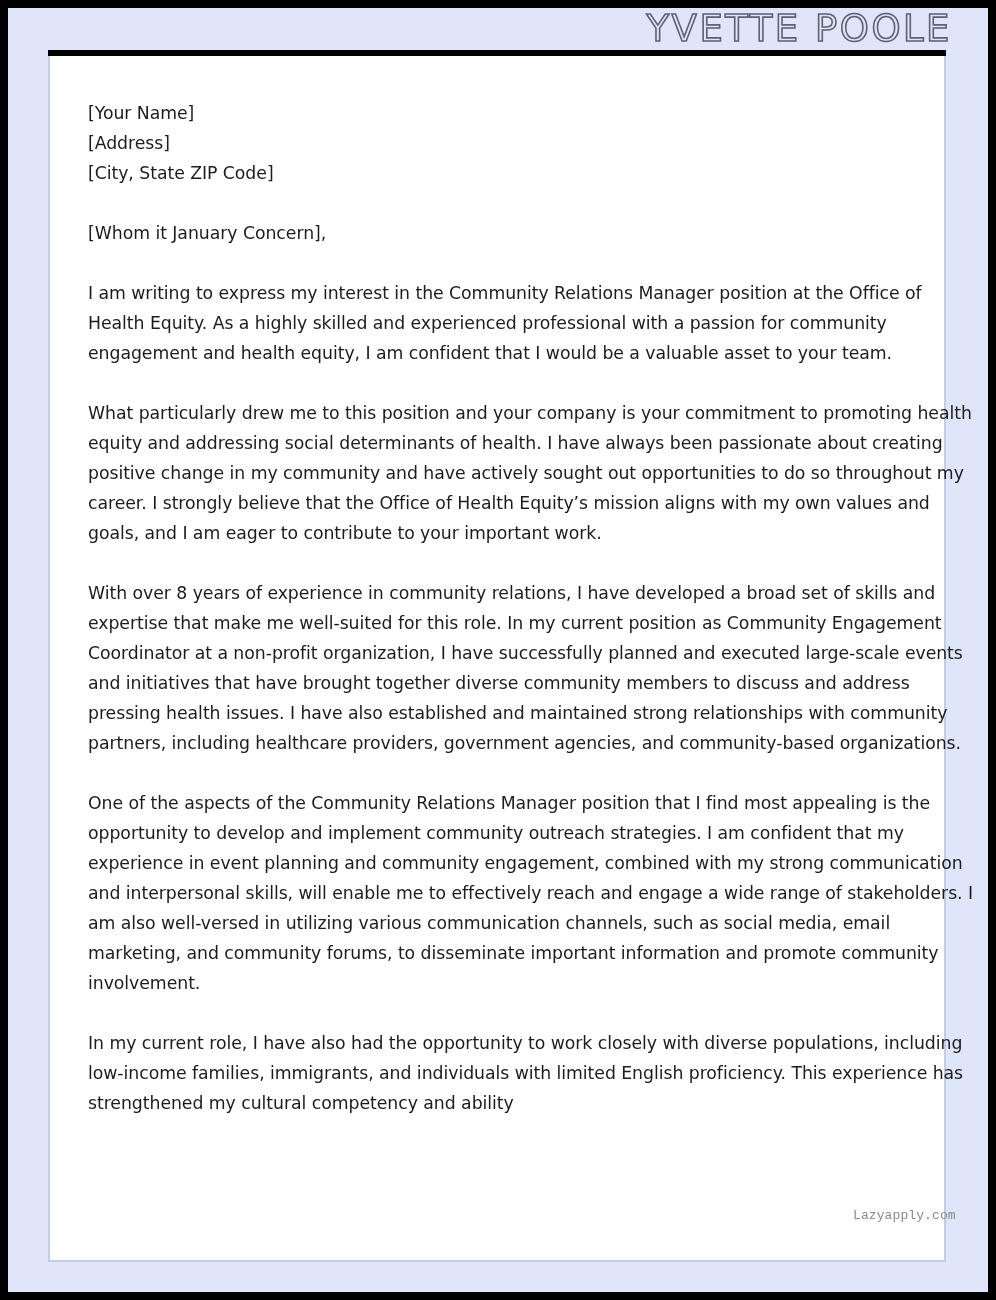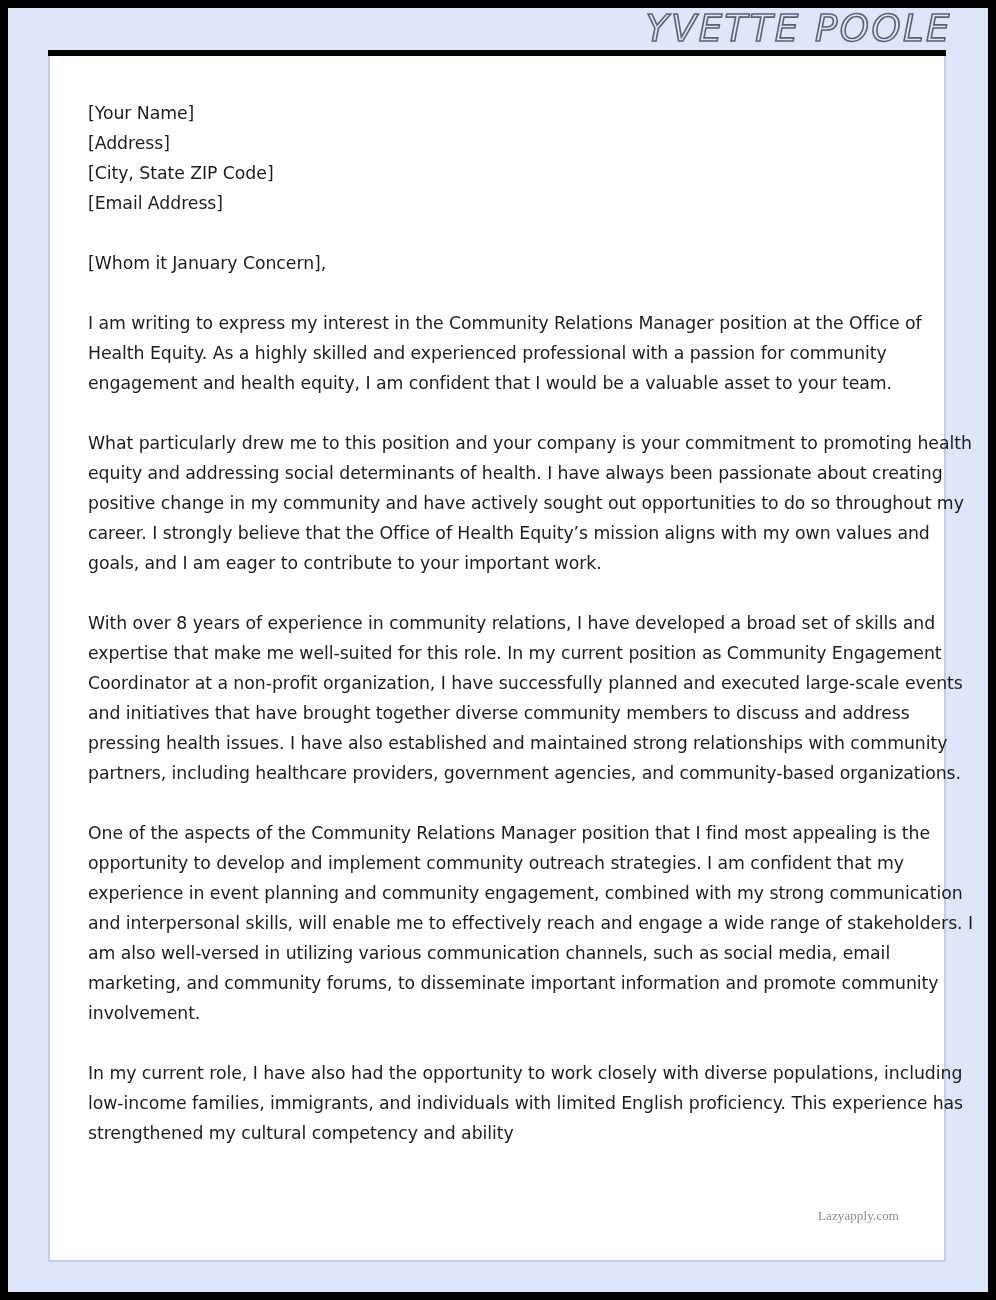--- a/index.html
+++ b/index.html
@@ -42,21 +42,20 @@
     font-family:"DejaVu Sans", sans-serif;
     font-size:37px;
     font-weight:400;
     letter-spacing:2.5px;
     line-height:1;
     color:#dfe6fa;
     -webkit-text-stroke:1.6px #5b6272;
     text-shadow:0 0 0 #dfe6fa;
     white-space:nowrap;
     padding-bottom:2px;
-    font-style:italic;
   }
 
   
   .header-rule{
     position:absolute;
     top:42px; left:40px;
     width:898px; height:6px;
     background:#000;
   }
 
@@ -89,22 +88,22 @@
   .address-line{ display:block; white-space:pre; }
 
   .salutation{ margin-bottom:30px; }
 
   .letter-para{ margin-bottom:30px; text-align:left; }
   .letter-para:last-child{ margin-bottom:0; }
 
   
   .watermark{
     position:absolute;
-    top:1200px; left:810px;
-    font-family:Liberation Serif, serif;
+    top:1200px; left:845px;
+    font-family:Liberation Mono, monospace;
     font-size:13px;
     color:#8a8a8a;
     letter-spacing:0.1px;
     white-space:nowrap;
     z-index:5;
   }
 </style>
 </head>
 <body>
 
@@ -118,21 +117,20 @@
     <div class="header-rule"></div>
 
     <div class="letter-sheet"></div>
 
     <div class="letter-body">
 
       <div class="address-block">
         <span class="address-line">[Your Name]</span>
         <span class="address-line">[Address]</span>
         <span class="address-line">[City, State ZIP Code]</span>
-        <span class="address-line">[Email Address]</span>
       </div>
 
       <div class="salutation">[Whom it January Concern],</div>
 
       <p class="letter-para">I am writing to express my interest in the Community Relations Manager position at the Office of Health Equity. As a highly skilled and experienced professional with a passion for community engagement and health equity, I am confident that I would be a valuable asset to your team.</p>
       <p class="letter-para">What particularly drew me to this position and your company is your commitment to promoting health equity and addressing social determinants of health. I have always been passionate about creating positive change in my community and have actively sought out opportunities to do so throughout my career. I strongly believe that the Office of Health Equity’s mission aligns with my own values and goals, and I am eager to contribute to your important work.</p>
       <p class="letter-para">With over 8 years of experience in community relations, I have developed a broad set of skills and expertise that make me well-suited for this role. In my current position as Community Engagement Coordinator at a non-profit organization, I have successfully planned and executed large-scale events and initiatives that have brought together diverse community members to discuss and address pressing health issues. I have also established and maintained strong relationships with community partners, including healthcare providers, government agencies, and community-based organizations.</p>
       <p class="letter-para">One of the aspects of the Community Relations Manager position that I find most appealing is the opportunity to develop and implement community outreach strategies. I am confident that my experience in event planning and community engagement, combined with my strong communication and interpersonal skills, will enable me to effectively reach and engage a wide range of stakeholders. I am also well-versed in utilizing various communication channels, such as social media, email marketing, and community forums, to disseminate important information and promote community involvement.</p>
       <p class="letter-para">In my current role, I have also had the opportunity to work closely with diverse populations, including low-income families, immigrants, and individuals with limited English proficiency. This experience has strengthened my cultural competency and ability</p>
 

